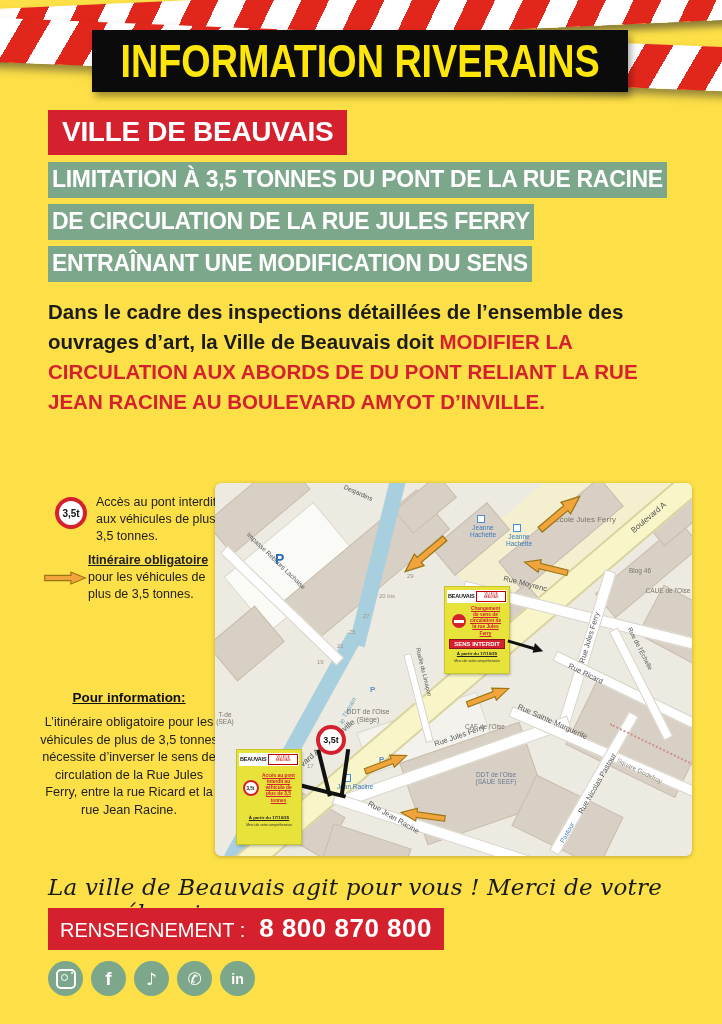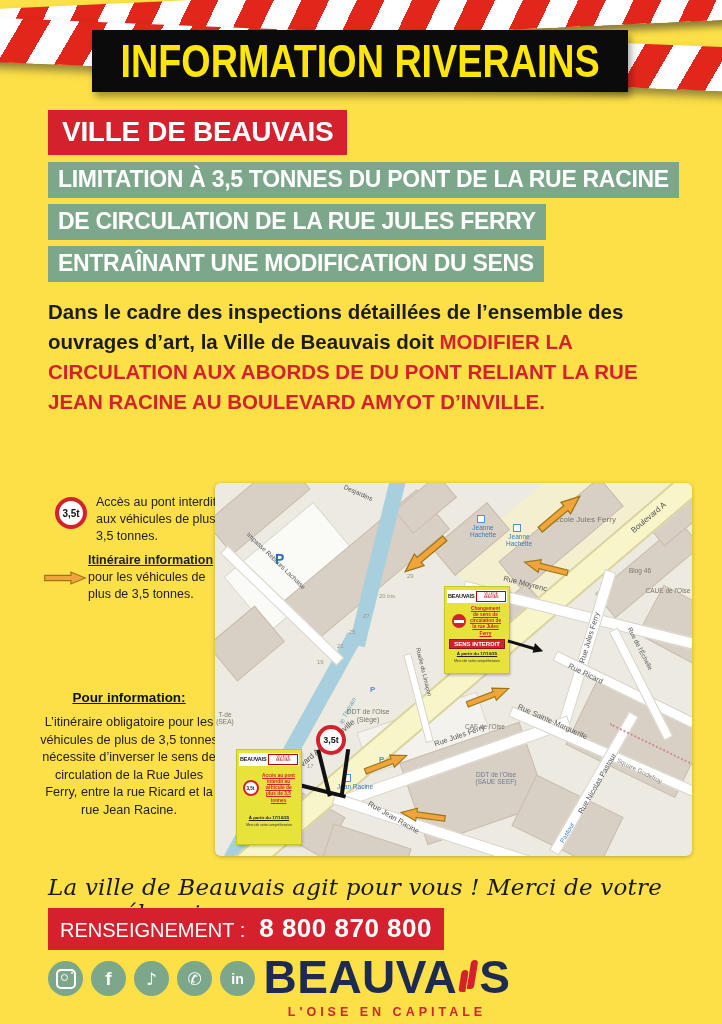--- a/index.html
+++ b/index.html
@@ -15,21 +15,21 @@
   .titlebox{position:absolute;left:92px;top:30px;width:536px;height:62px;background:#0b0b0b;
         display:flex;align-items:center;justify-content:center;box-shadow:3px 5px 7px rgba(0,0,0,.35);}
   .titlebox span{font-size:46px;font-weight:bold;color:#ffe60a;white-space:nowrap;
         transform:scaleX(.82);letter-spacing:0;}
 
   
   .citybadge{position:absolute;left:48px;top:110px;background:#d5212e;color:#fff;
         font-size:28px;font-weight:bold;padding:6px 14px 7px;letter-spacing:-.3px;}
   .headline{position:absolute;left:48px;top:162px;}
   .hl{display:table;background:#7ca78a;color:#fff;font-size:23px;font-weight:bold;
-        padding:4px 10px 5px;margin-bottom:6px;letter-spacing:-.3px;white-space:nowrap;}
+        padding:4px 4px 5px;margin-bottom:6px;letter-spacing:-.3px;white-space:nowrap;}
 
   .intro{position:absolute;left:48px;top:297px;width:614px;font-size:20.5px;font-weight:bold;
         color:#1c1c1a;line-height:30px;margin:0;}
   .intro .em{color:#d5212e;}
 
   
   .sign35{border-radius:50%;background:#fff;border:4px solid #d5212e;color:#111;
         font-weight:bold;display:flex;align-items:center;justify-content:center;box-sizing:border-box;}
   .lgtext{position:absolute;font-size:12.5px;color:#222;line-height:1.35;}
   .infot{position:absolute;left:40px;top:690px;width:178px;text-align:center;
@@ -125,21 +125,21 @@
   <div class="abs sign35" style="left:55px;top:497px;width:32px;height:32px;font-size:10px;">
     <span>3,5t</span>
   </div>
   <div class="lgtext" style="left:96px;top:494px;width:130px;">
     <span>Accès au pont interdit aux véhicules de plus 3,5 tonnes.</span>
   </div>
   <svg class="abs" style="left:43px;top:570px;" width="44" height="16" viewBox="0 0 52 18">
     <path d="M2 6 L33 6 L33 2 L50 9 L33 16 L33 12 L2 12 Z" fill="#f1a33c" stroke="#9a7714" stroke-width="1.4"></path>
   </svg>
   <div class="lgtext" style="left:88px;top:552px;width:140px;">
-    <b style="text-decoration:underline;">Itinéraire information</b><span> pour les véhicules de plus de 3,5 tonnes.</span>
+    <b style="text-decoration:underline;">Itinéraire obligatoire</b><span> pour les véhicules de plus de 3,5 tonnes.</span>
   </div>
   <div class="infot">Pour information:</div>
   <div class="infob">L’itinéraire obligatoire pour les véhicules de plus de 3,5 tonnes nécessite d’inverser le sens de circulation de la Rue Jules Ferry, entre la rue Ricard et la rue Jean Racine.</div>
 
   <div class="map">
 
     <div class="school" style="left:237px;top:-5px;width:230px;height:95px;transform:rotate(-40deg);"></div>
     <div class="lot" style="left:18px;top:48px;width:115px;height:70px;transform:rotate(-40deg);"></div>
     <div class="lot" style="left:145px;top:228px;width:125px;height:42px;transform:rotate(-19deg);background:#f4f2ed;"></div>
 
@@ -293,25 +293,14 @@
           <i></i>
           <u></u>
         </span>
       </div>
     <div class="sc fb"></div>
     <div class="sc tk"></div>
     <div class="sc wa"></div>
     <div class="sc li"></div>
   </div>
 
-  <div class="logo">
-    <div class="logorow">
-      <span>BEAUVA</span>
-      <span class="bi">
-          <i></i>
-          <u></u>
-        </span>
-      <span>S</span>
-    </div>
-    <div class="tagline">L'OISE EN CAPITALE</div>
-  </div>
 
 </div>
 
 </body></html>

